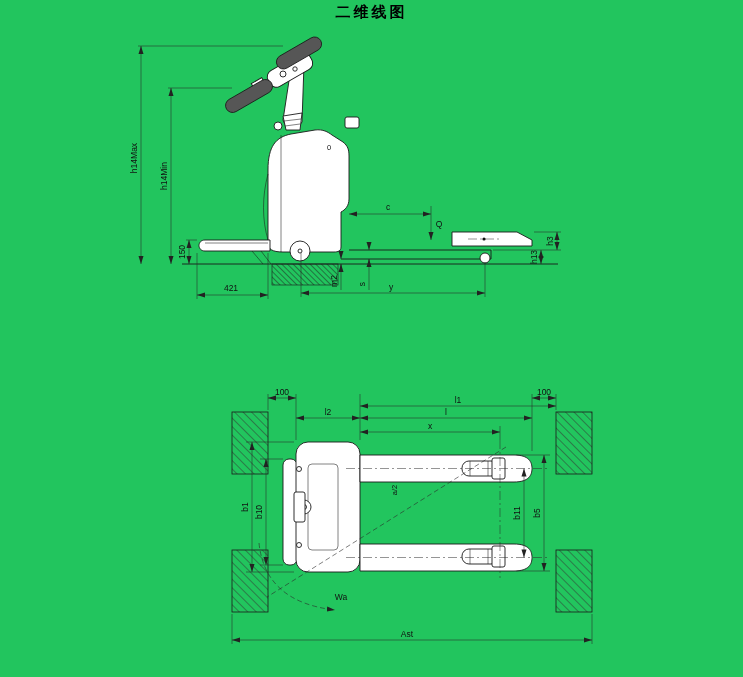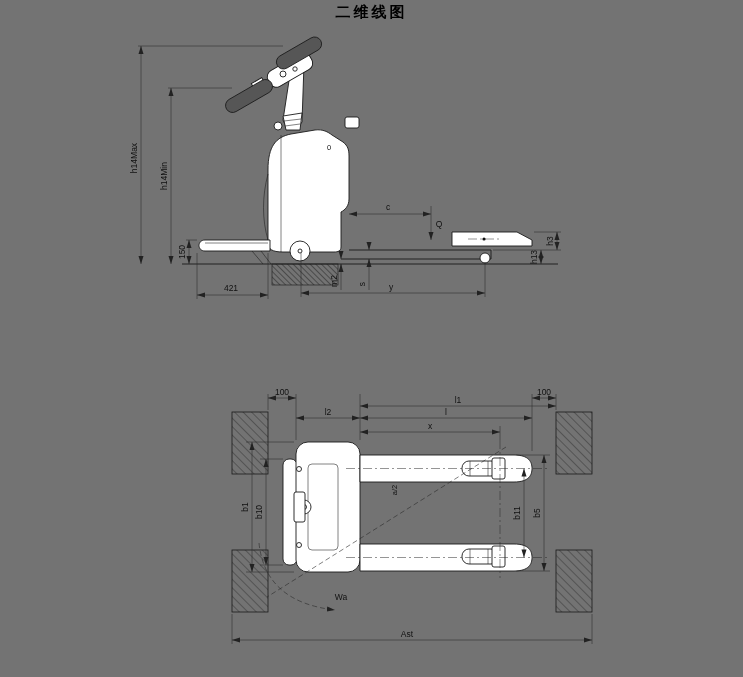--- a/index.html
+++ b/index.html
@@ -1,16 +1,16 @@
 <!DOCTYPE html>
 <html><head>
 <meta charset="utf-8">
 <style>
   html,body{margin:0;padding:0;background:#fff;}
-  .stage{position:relative;width:743px;height:677px;background:#737373;overflow:hidden;
+  .stage{position:relative;width:743px;height:677px;background:#22c55e;overflow:hidden;
          font-family:"Liberation Sans",sans-serif;}
   .title{position:absolute;top:3px;left:0;right:0;text-align:center;
          font-family:"DejaVu Sans",sans-serif;font-weight:bold;font-size:15px;
          letter-spacing:3px;color:#000;}
   svg{position:absolute;left:0;top:0;}
   .sld{stroke:#1a1a1a;stroke-width:.9;fill:none;}
   .fw{fill:#fff;stroke:#1a1a1a;stroke-width:.9;}
   .fdk{fill:#565656;stroke:#1a1a1a;stroke-width:.8;}
   .thin{stroke:#1a1a1a;stroke-width:.55;fill:none;}
   .dln{stroke:#2a2a2a;stroke-width:.55;fill:none;}

